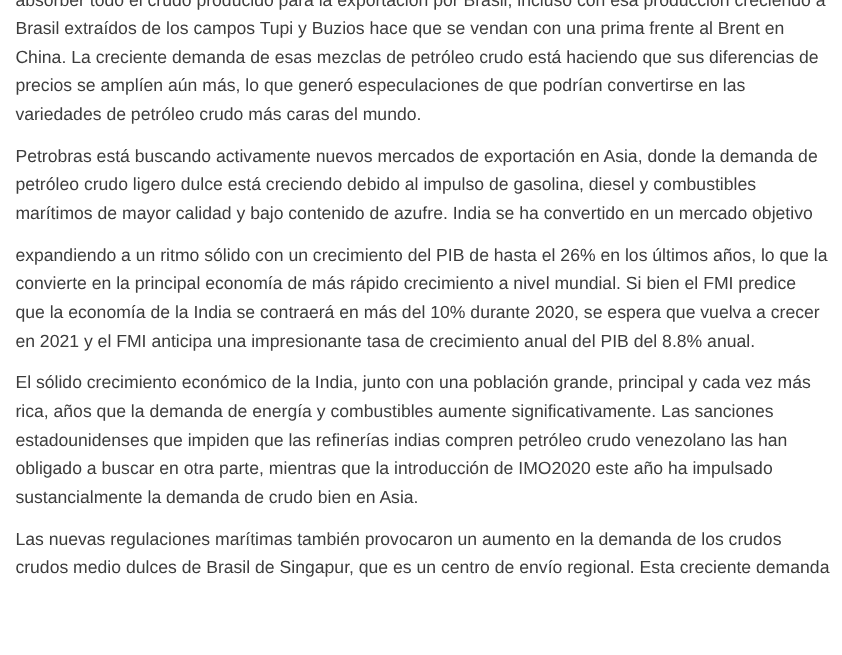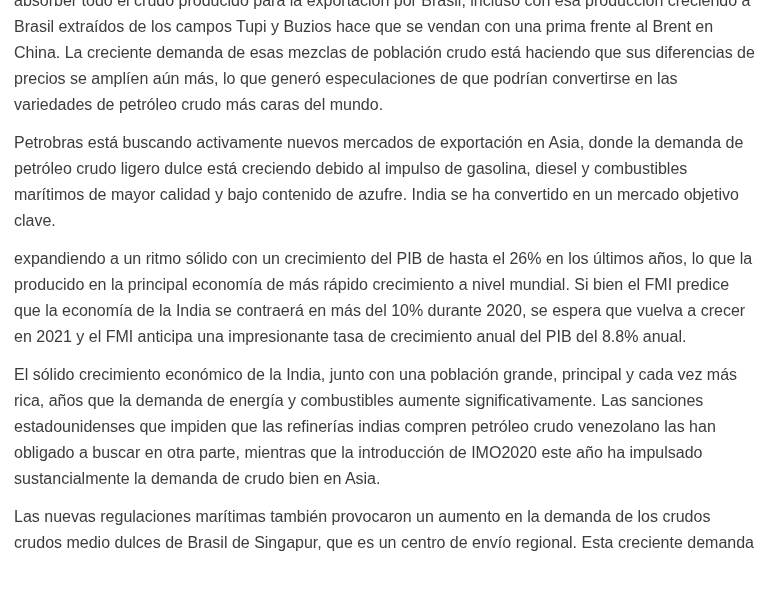--- a/index.html
+++ b/index.html
@@ -30,33 +30,32 @@
     white-space: nowrap;
   }
 </style>
 </head>
 <body style="background: rgb(255, 255, 255);">
 
 <div class="article" style="color: rgb(60, 60, 60);">
   <p class="para clipped-top">
       <span class="line">absorber todo el crudo producido para la exportación por Brasil, incluso con esa producción creciendo a</span>
       <span class="line">Brasil extraídos de los campos Tupi y Buzios hace que se vendan con una prima frente al Brent en</span>
-      <span class="line">China. La creciente demanda de esas mezclas de población crudo está haciendo que sus diferencias de</span>
+      <span class="line">China. La creciente demanda de esas mezclas de petróleo crudo está haciendo que sus diferencias de</span>
       <span class="line">precios se amplíen aún más, lo que generó especulaciones de que podrían convertirse en las</span>
       <span class="line">variedades de petróleo crudo más caras del mundo.</span>
     </p>
   <p class="para">
       <span class="line">Petrobras está buscando activamente nuevos mercados de exportación en Asia, donde la demanda de</span>
       <span class="line">petróleo crudo ligero dulce está creciendo debido al impulso de gasolina, diesel y combustibles</span>
       <span class="line">marítimos de mayor calidad y bajo contenido de azufre. India se ha convertido en un mercado objetivo</span>
-      <span class="line">clave.</span>
     </p>
   <p class="para">
       <span class="line">expandiendo a un ritmo sólido con un crecimiento del PIB de hasta el 26% en los últimos años, lo que la</span>
-      <span class="line">producido en la principal economía de más rápido crecimiento a nivel mundial. Si bien el FMI predice</span>
+      <span class="line">convierte en la principal economía de más rápido crecimiento a nivel mundial. Si bien el FMI predice</span>
       <span class="line">que la economía de la India se contraerá en más del 10% durante 2020, se espera que vuelva a crecer</span>
       <span class="line">en 2021 y el FMI anticipa una impresionante tasa de crecimiento anual del PIB del 8.8% anual.</span>
     </p>
   <p class="para">
       <span class="line">El sólido crecimiento económico de la India, junto con una población grande, principal y cada vez más</span>
       <span class="line">rica, años que la demanda de energía y combustibles aumente significativamente. Las sanciones</span>
       <span class="line">estadounidenses que impiden que las refinerías indias compren petróleo crudo venezolano las han</span>
       <span class="line">obligado a buscar en otra parte, mientras que la introducción de IMO2020 este año ha impulsado</span>
       <span class="line">sustancialmente la demanda de crudo bien en Asia.</span>
     </p>

